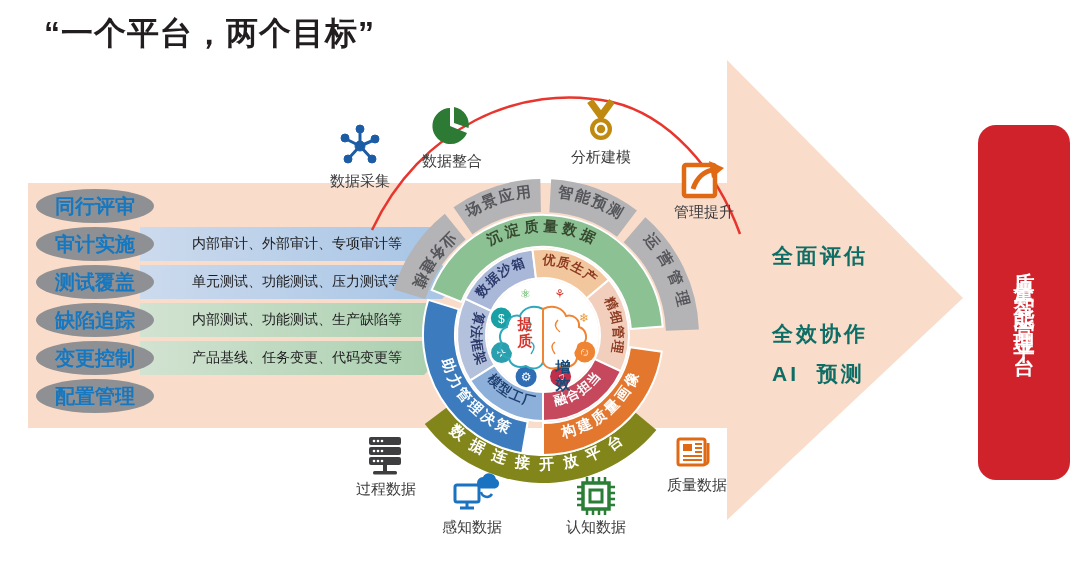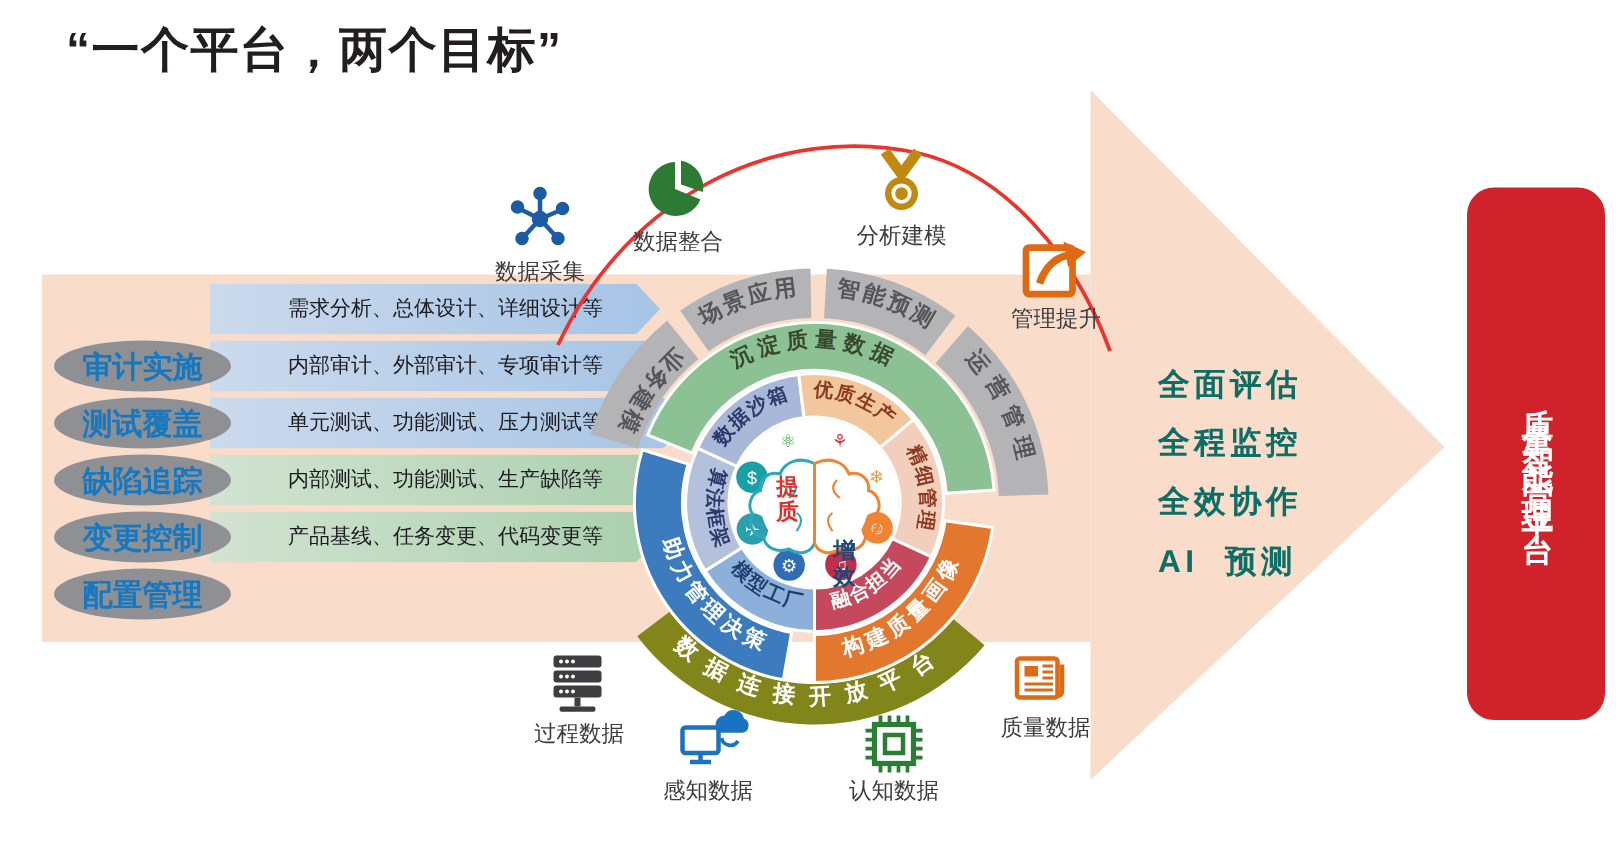--- a/index.html
+++ b/index.html
@@ -47,23 +47,21 @@
 
 <div class="stage">
 
   <svg class="layer" width="1080" height="575" style="z-index:0">
     <rect x="28" y="183" width="699" height="245" fill="#f9dcca"></rect>
     <polygon points="727,60 963,298 727,520" fill="#f9dcca"></polygon>
   </svg>
 
   <div class="title">“一个平台，两个目标”</div>
 
-  <div class="row-arrow arrow-blue" style="left:140px;top:189px;width:300px">
-      <span>需求分析、总体设计、详细设计等</span>
-    </div>
+  <div class="row-ellipse" style="left:36px;top:189px">同行评审</div>
   <div class="row-arrow arrow-blue" style="left:140px;top:227px;width:312px">
       <span>内部审计、外部审计、专项审计等</span>
     </div>
   <div class="row-ellipse" style="left:36px;top:227px">审计实施</div>
   <div class="row-arrow arrow-blue" style="left:140px;top:265px;width:318px">
       <span>单元测试、功能测试、压力测试等</span>
     </div>
   <div class="row-ellipse" style="left:36px;top:265px">测试覆盖</div>
   <div class="row-arrow arrow-green" style="left:140px;top:303px;width:310px">
       <span>内部测试、功能测试、生产缺陷等</span>
@@ -251,21 +249,20 @@
     <g stroke="#e06a14" fill="none" stroke-width="3">
       <rect x="-16" y="-13" width="27" height="26" rx="2"></rect>
         <path d="M14,-9 V9 a3,3 0 0 1 -3,3"></path>
       <path d="M1,-8 h7 M1,-4 h7 M1,0 h7 M-11,4 h19 M-11,8 h19" stroke-width="2"></path>
     </g>
     <rect x="-11" y="-8" width="9" height="7" fill="#e06a14"></rect>
   </svg>
   <div class="icon-label" style="left:649px;top:476px">质量数据</div>
 
   <div class="goal" style="left:772px;top:242px">全面评估</div>
-  <div class="goal" style="left:772px;top:281px">全程监控</div>
   <div class="goal" style="left:772px;top:320px">全效协作</div>
   <div class="goal" style="left:772px;top:360px">AI  预测</div>
 
   <div class="banner">
     <div class="banner-text">质量智能管理平台</div>
   </div>
 
 </div>
 
 </body></html>

